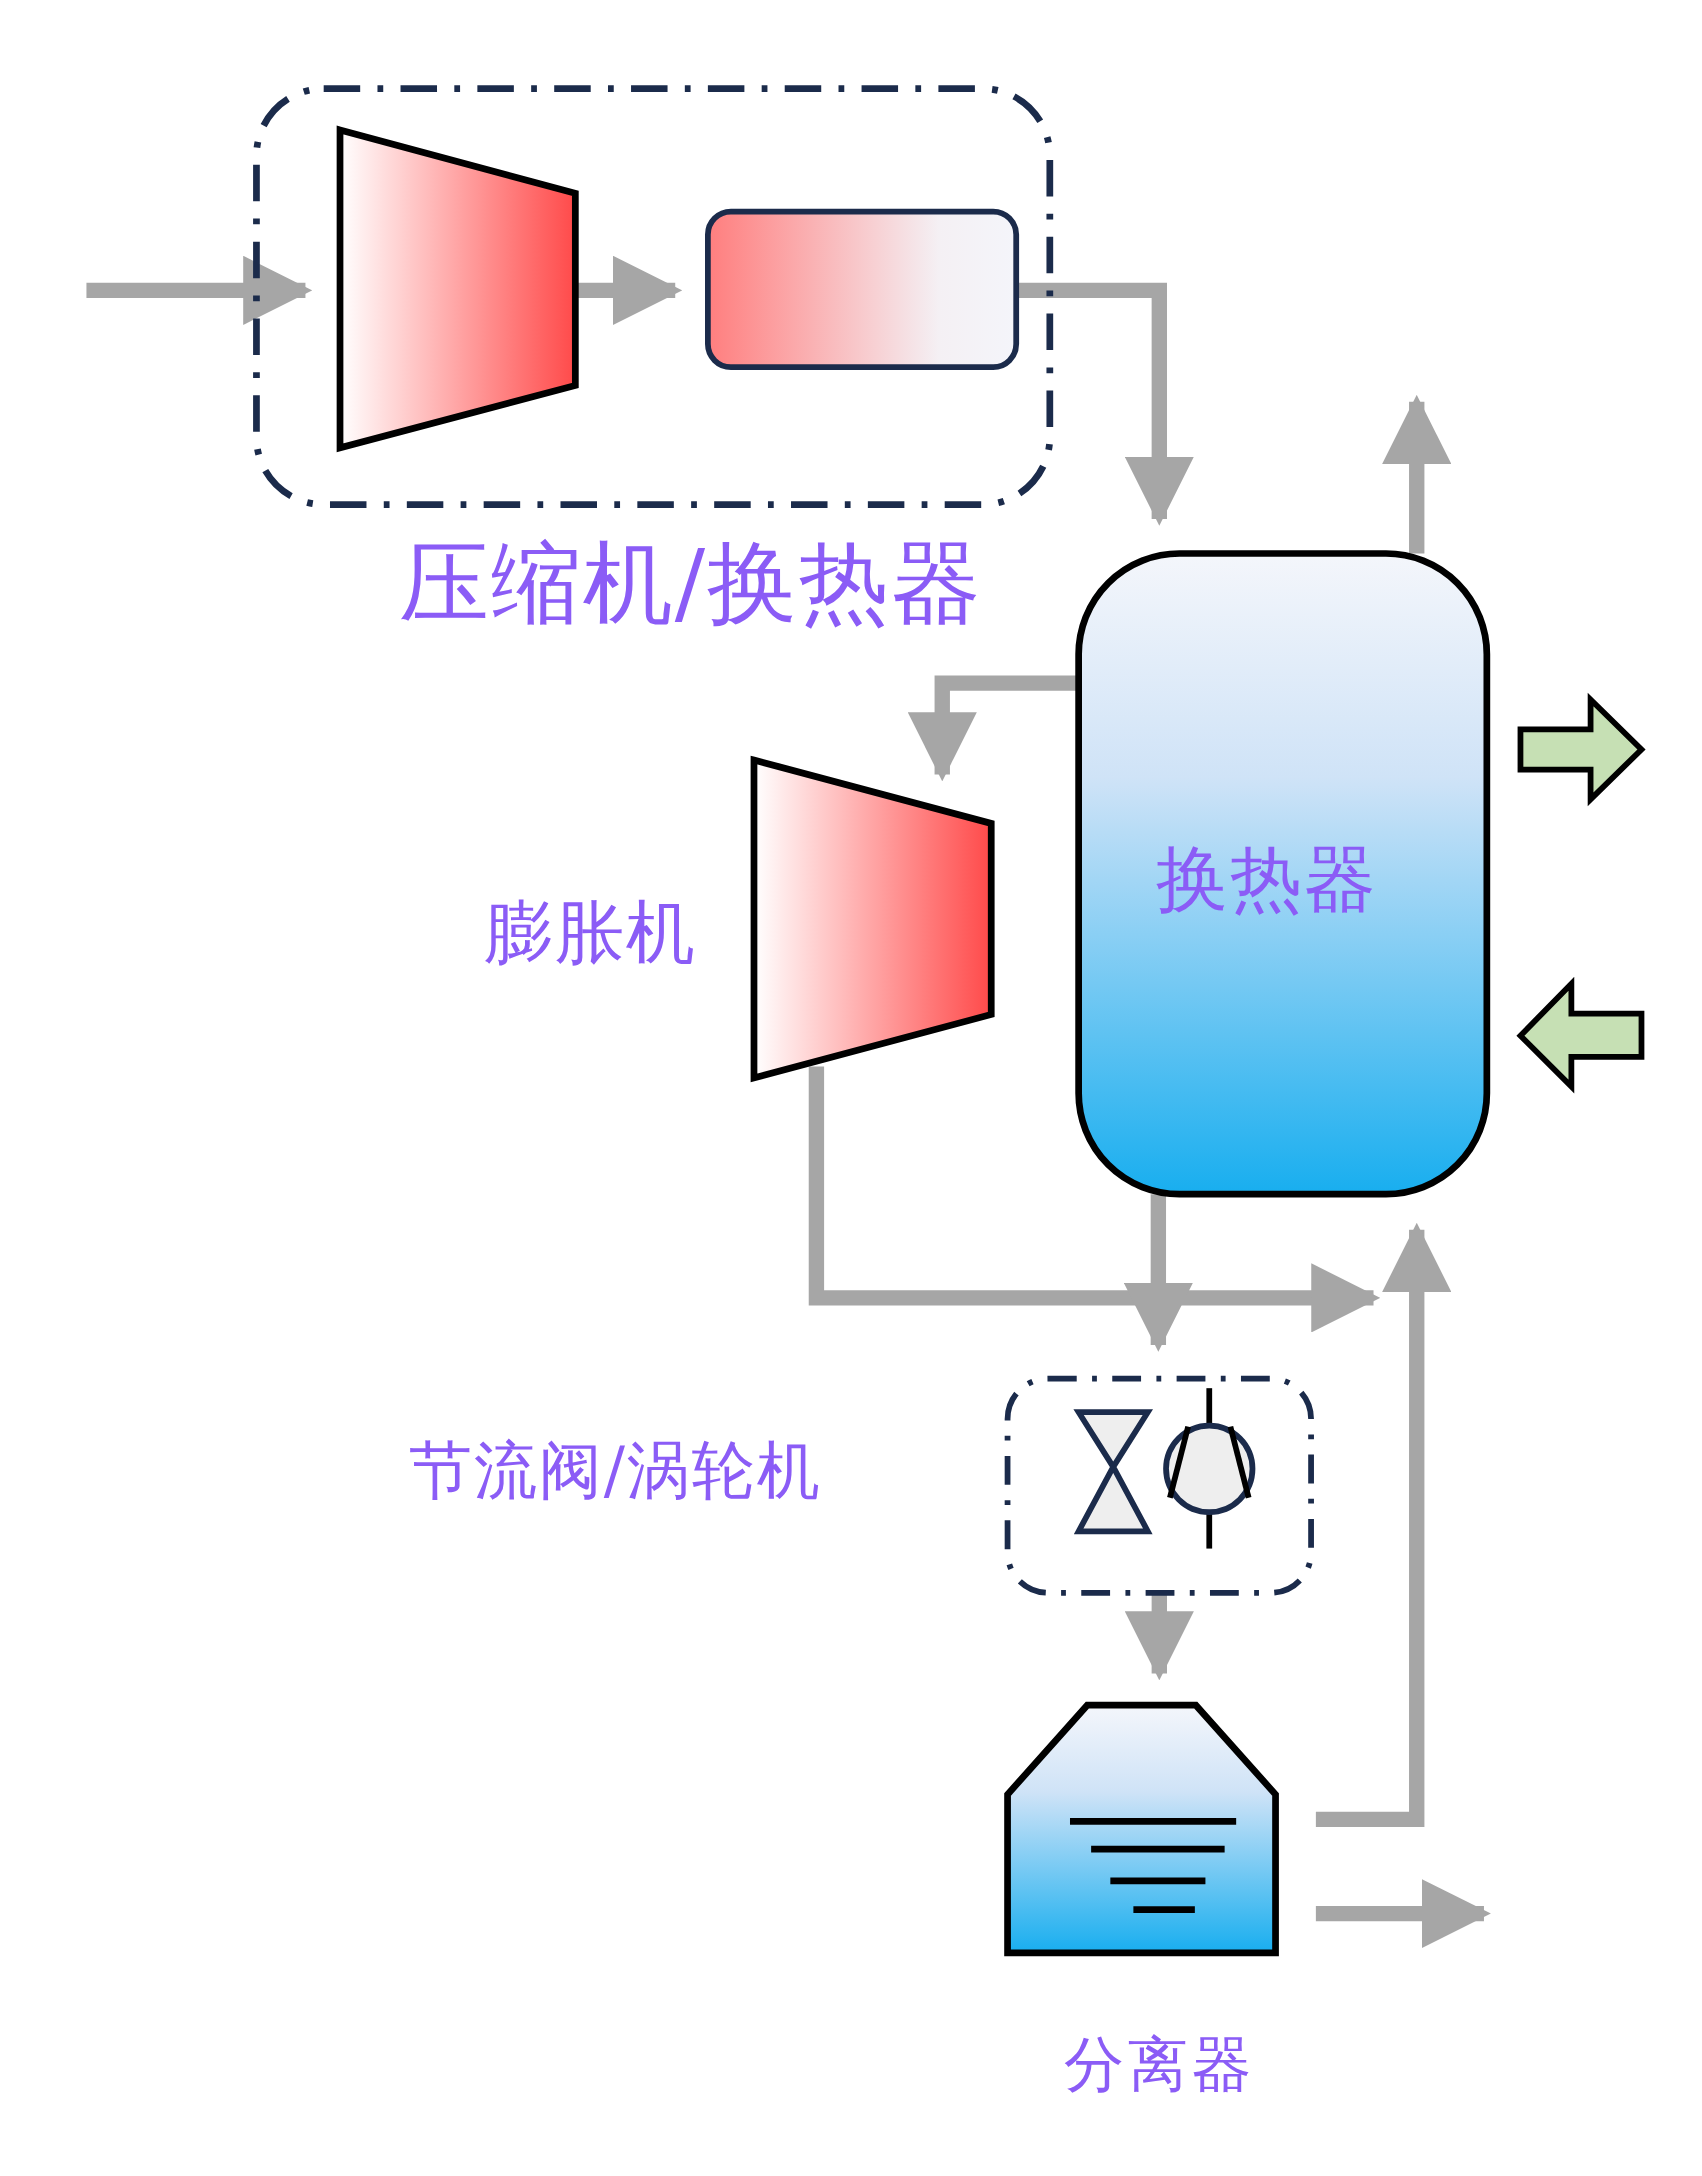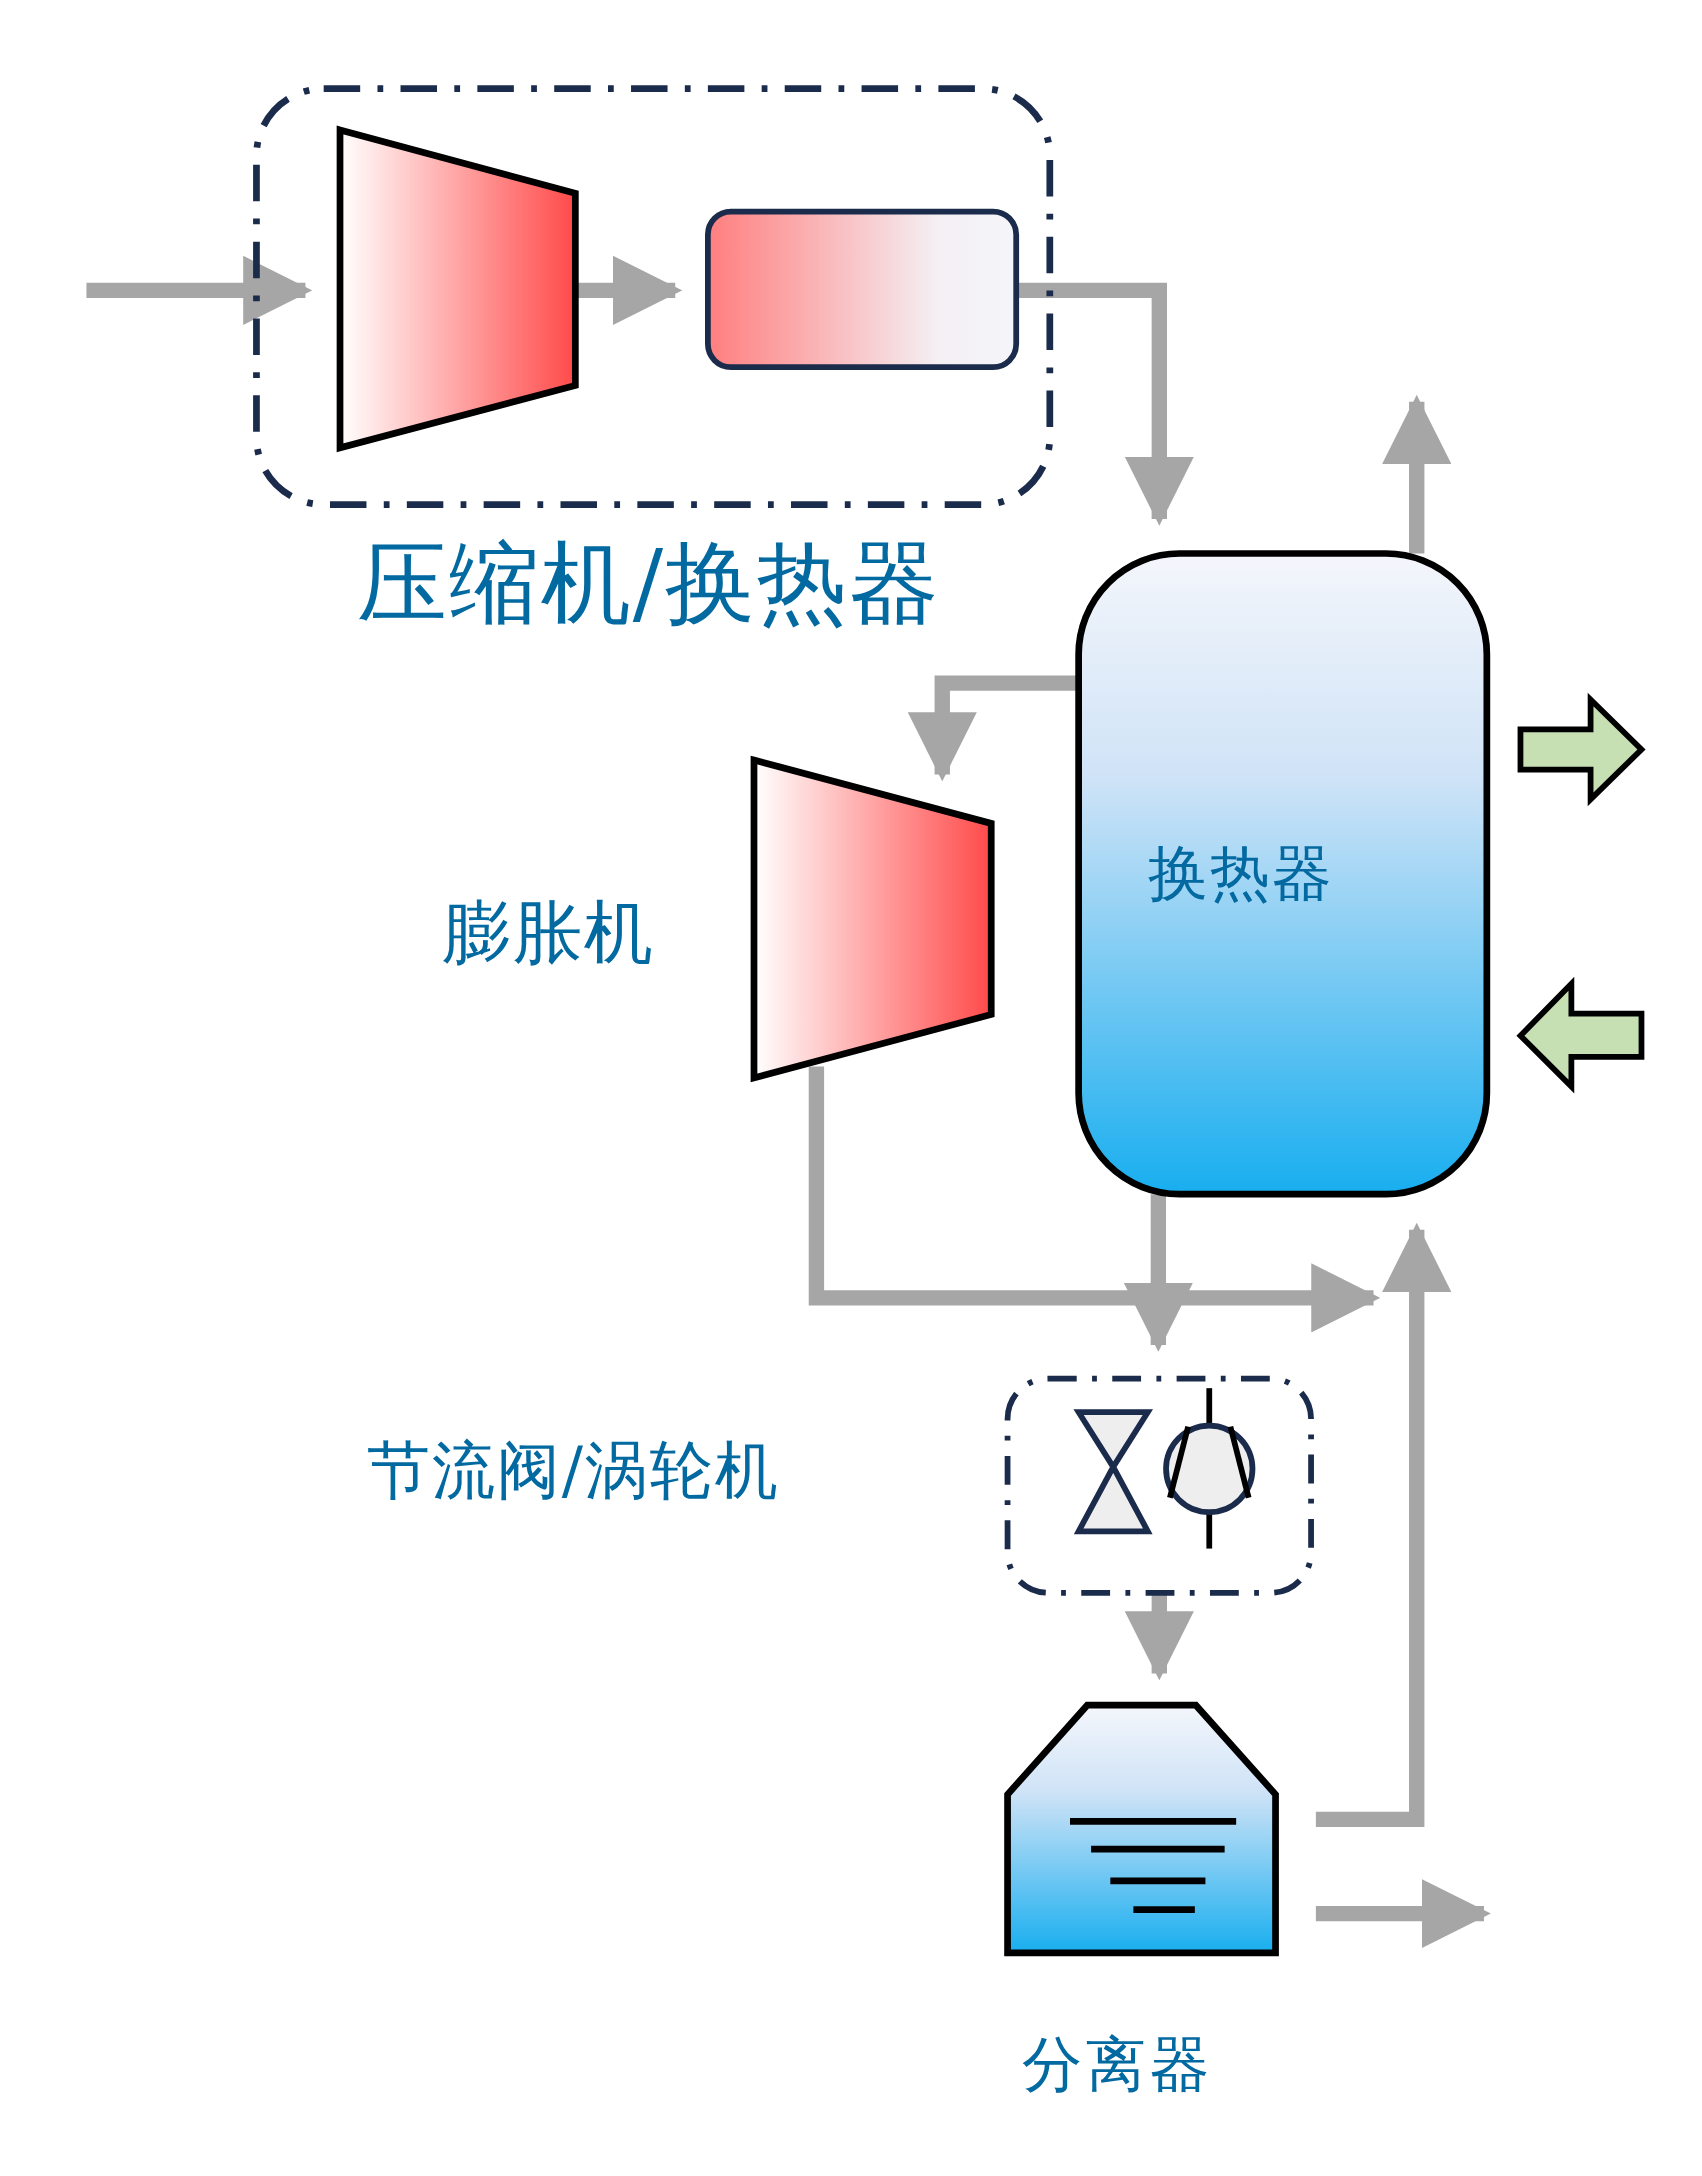--- a/index.html
+++ b/index.html
@@ -1,26 +1,27 @@
 <!DOCTYPE html>
 <html><head>
 <meta charset="utf-8">
 <style>
   html, body { margin: 0; padding: 0; background: #ffffff; }
   body { width: 1702px; height: 2177px; position: relative; overflow: hidden; }
   #diagram { position: absolute; left: 0; top: 0; width: 1702px; height: 2177px; }
   .label {
     position: absolute;
     font-family: "DejaVu Serif", "Liberation Serif", serif;
-    color: #0369a1;
+    color: #8b5cf6;
     white-space: nowrap;
     line-height: 1;
+    margin-left: 42px;
   }
   #lbl-compressor { left: 357px; top: 538px; font-size: 90px; letter-spacing: 1.9px; }
-  #lbl-hx { left: 1148px; top: 843px; font-size: 60px; letter-spacing: 1.9px; }
+  #lbl-hx { left: 1114px; top: 843px; font-size: 72px; letter-spacing: 1.9px; }
   #lbl-expander { left: 442px; top: 898px; font-size: 69px; letter-spacing: 1.9px; }
   #lbl-valve { left: 367px; top: 1439px; font-size: 63px; letter-spacing: 1.9px; }
   #lbl-separator { left: 1022px; top: 2034px; font-size: 60px; letter-spacing: 3.8px; }
 </style>
 </head>
 <body>
 
 <svg id="diagram" viewBox="0 0 1772 2266" xmlns="http://www.w3.org/2000/svg">
   <defs>
     <linearGradient id="gradCompressor" x1="0" y1="0" x2="1" y2="0">

